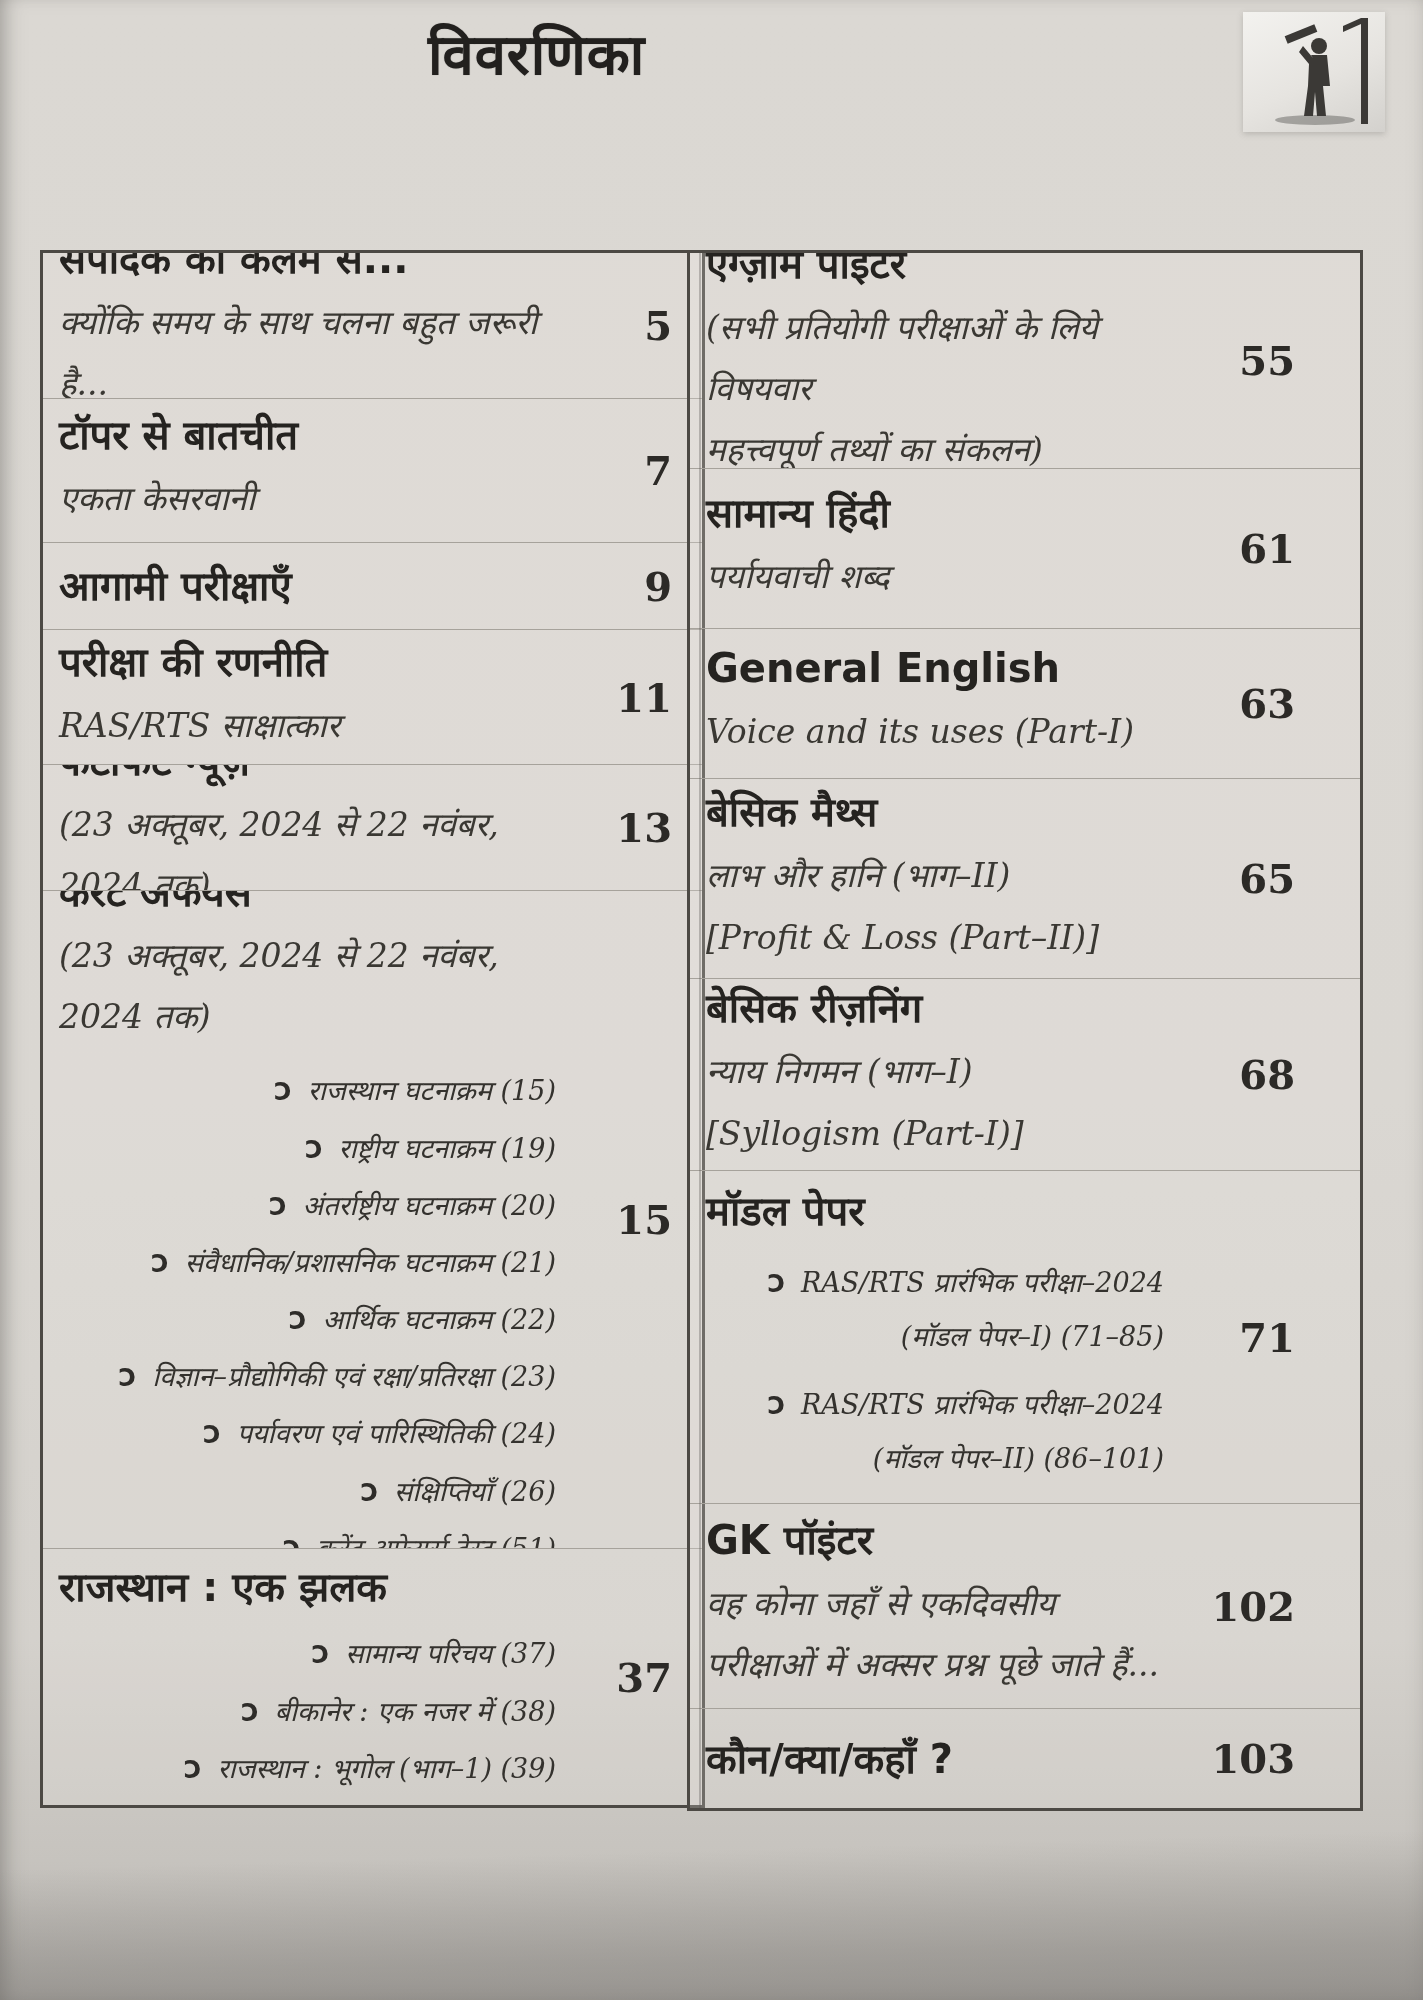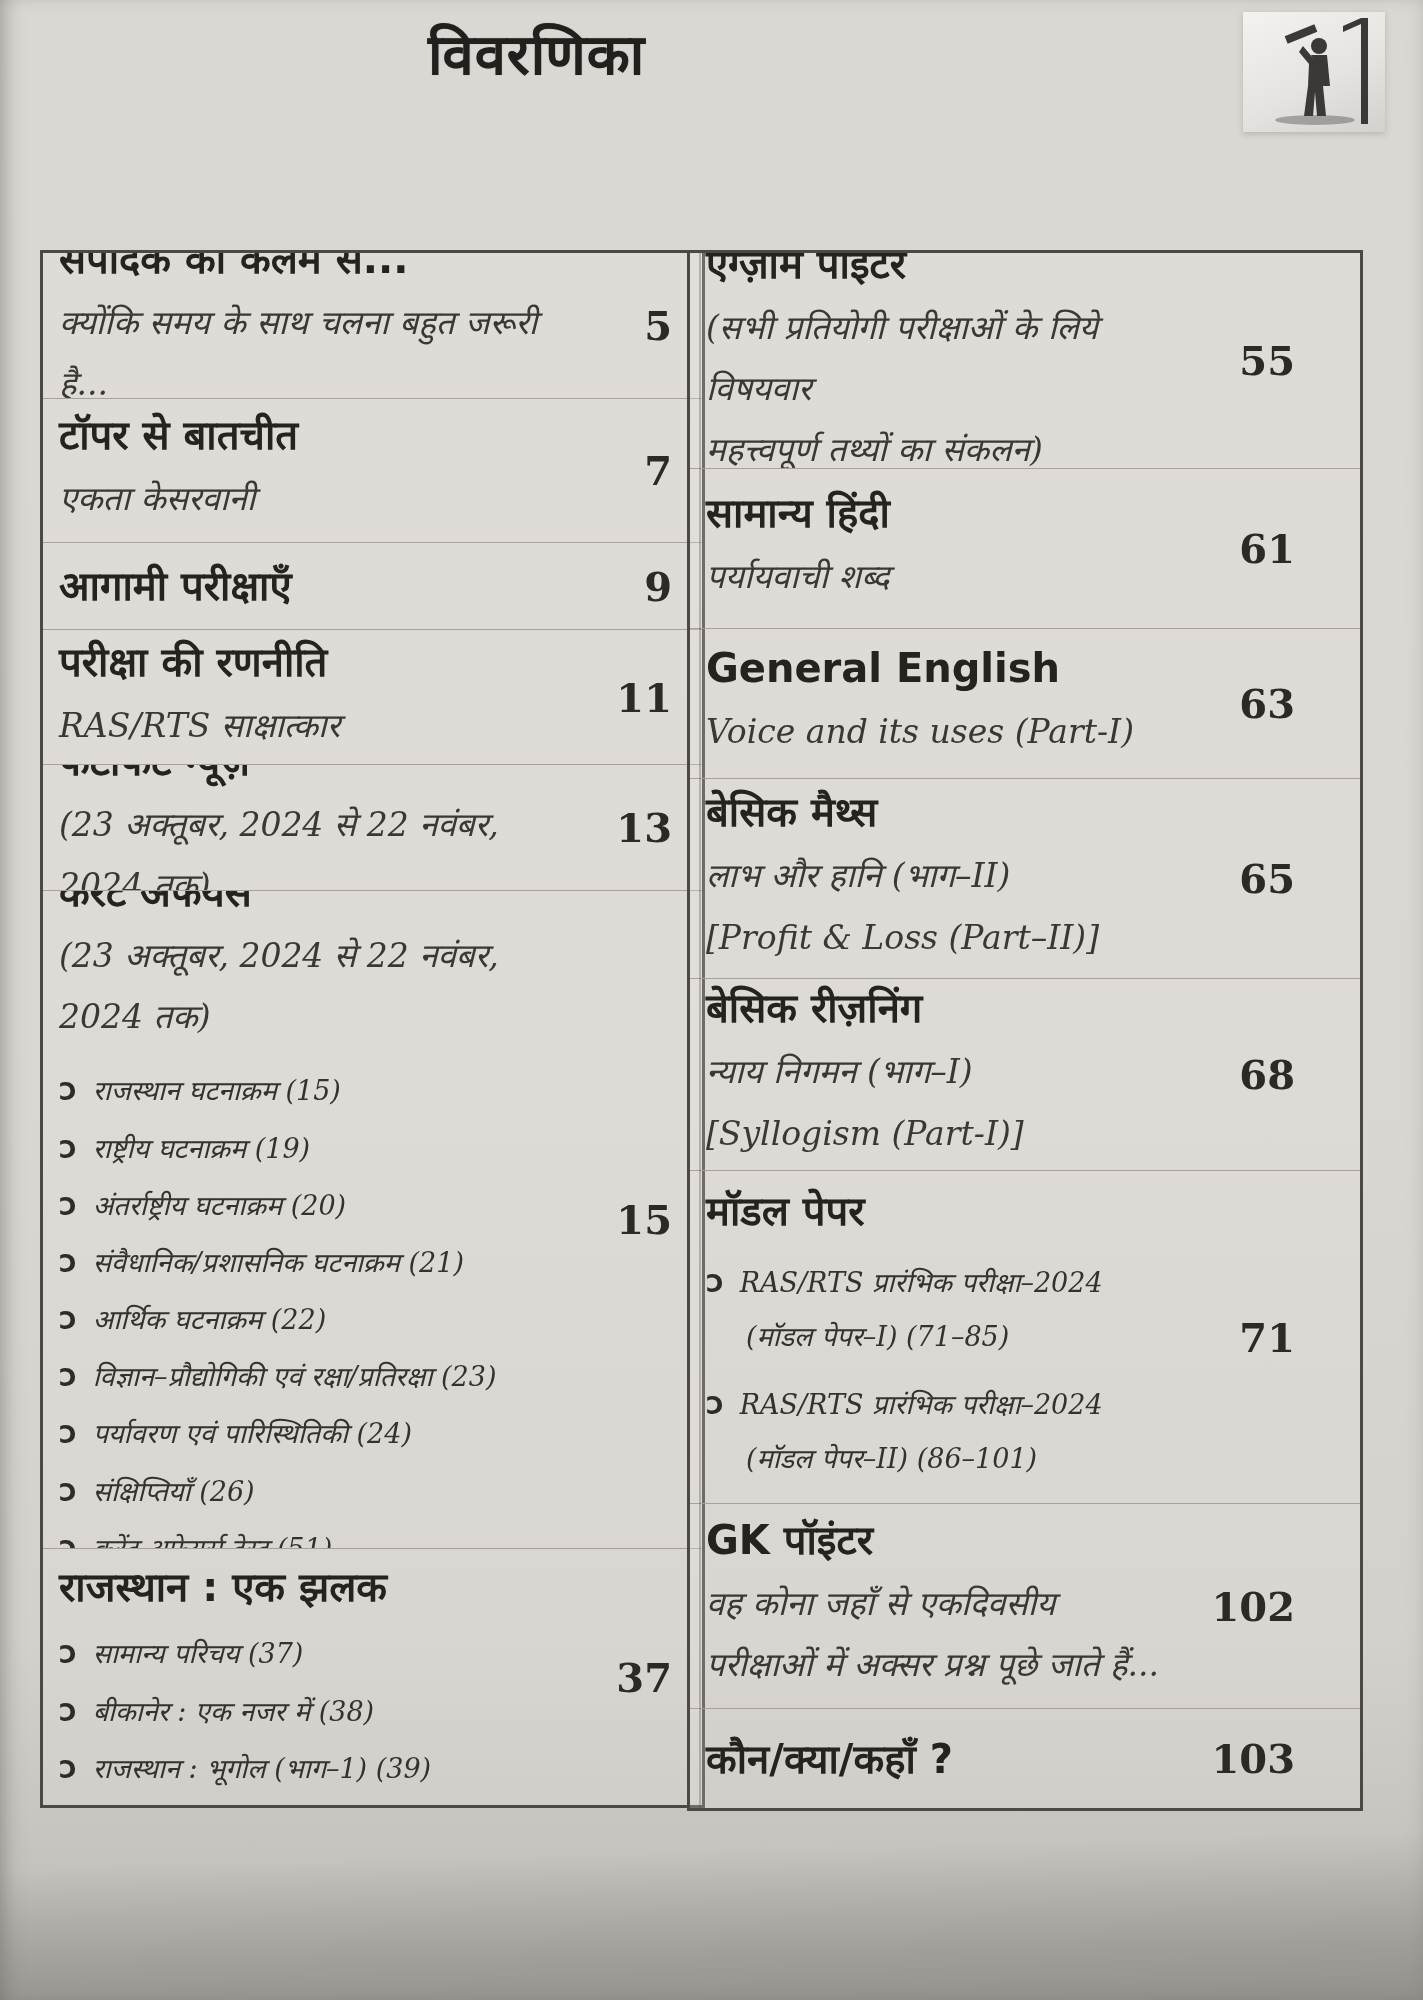--- a/index.html
+++ b/index.html
@@ -48,21 +48,21 @@
     padding:8px 6px 8px 16px;
   }
   .sec-title{
     font-size:40px;font-weight:bold;color:#252320;line-height:1.15;
   }
   .sec-sub{
     font-family:"DejaVu Serif",serif;font-style:italic;
     font-size:33px;color:#3a3833;line-height:1.85;margin:10px 0 0;
   }
   .sec-sub + .sec-sub{margin-top:0;}
-  .sec-items{list-style:none;margin:8px 0 0;padding:0;}
+  .sec-items{list-style:none;margin:8px 0 0;padding:0;text-align:right;}
   .sec-items li{
     font-family:"DejaVu Serif",serif;font-style:italic;
     font-size:27px;color:#34322e;line-height:1.6;margin-top:14px;
     padding-left:40px;text-indent:-40px;
   }
   .sec-items li::before{
     content:"Ɔ";font-family:"DejaVu Sans",sans-serif;font-style:normal;
     font-weight:bold;font-size:24px;color:#2e2c29;margin-right:16px;
   }
   .box.right .sec-items li{max-width:460px;line-height:2.0;}

